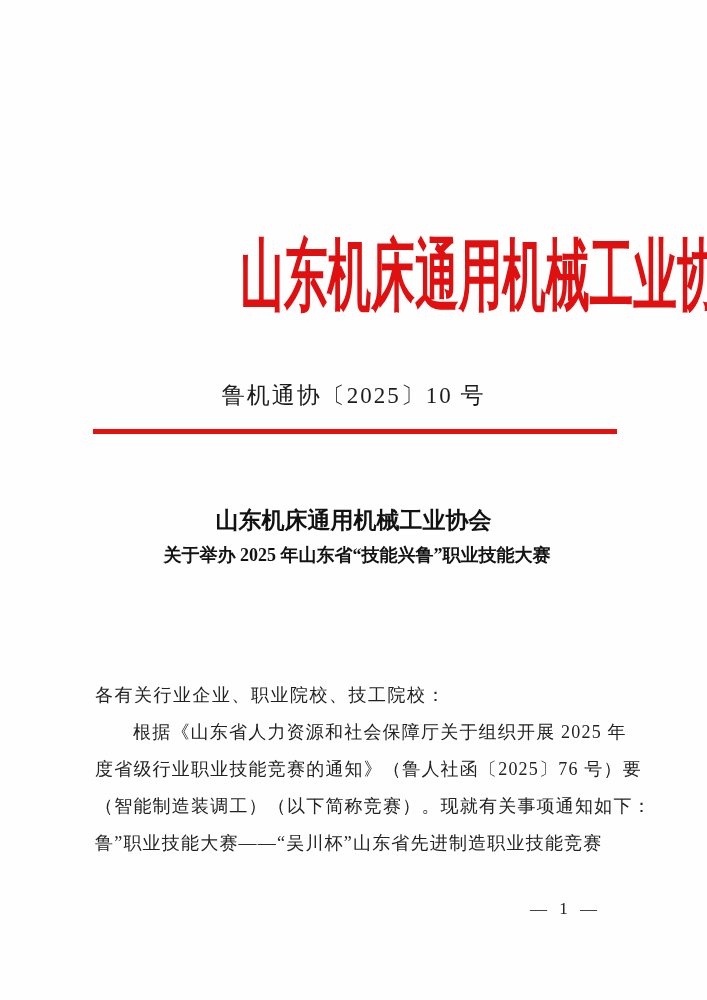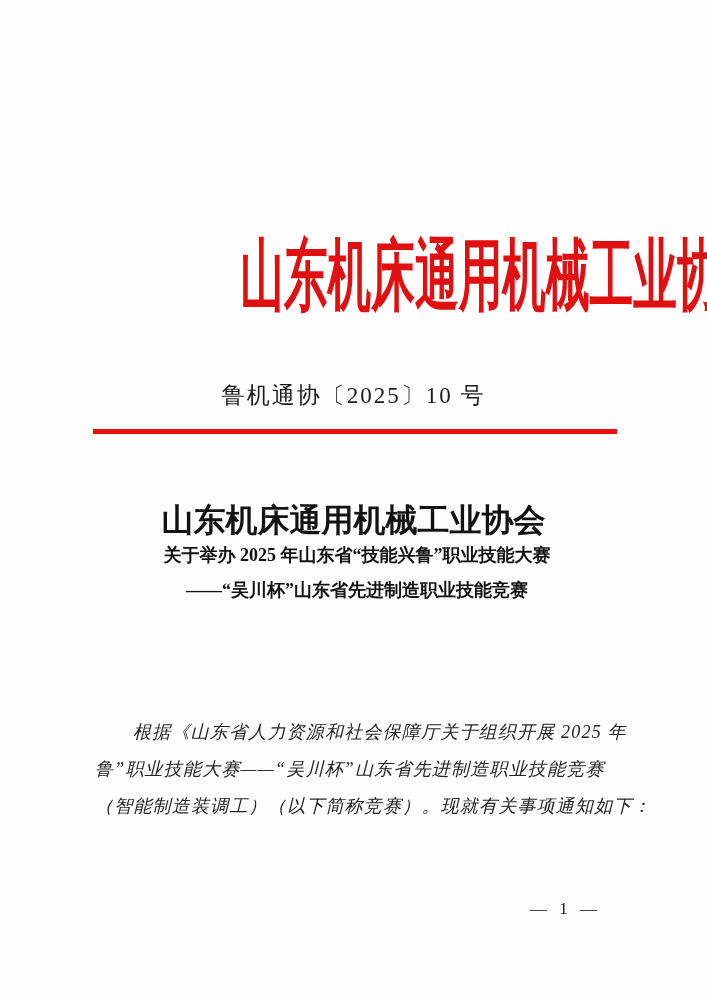--- a/index.html
+++ b/index.html
@@ -70,21 +70,21 @@
     width: 707px;
     text-align: center;
     font-weight: bold;
     color: #121212;
   }
   .nt-line {
     white-space: nowrap;
     line-height: 35px;
   }
   .nt-line-1 {
-    font-size: 32px;
+    font-size: 23px;
     letter-spacing: 0px;
   }
   .nt-line-rest {
     font-size: 18px;
     letter-spacing: 0px;
     margin-left: 7px;
   }
 
   
   .salutation {
@@ -103,21 +103,20 @@
     top: 714px;
     left: 95px;
     width: 524px;
     font-size: 18px;
     color: #222222;
   }
   .b-line {
     line-height: 37px;
     letter-spacing: 1.2px;
     white-space: nowrap;
-    font-style: italic;
   }
   .b-line.indent {
     text-indent: 38px;
   }
 
   
   .page-number {
     position: absolute;
     top: 899px;
     right: 106px;
@@ -136,25 +135,26 @@
     <span class="red-header-text">山东机床通用机械工业协会文件</span>
   </div>
 
   <div class="doc-number">鲁机通协〔2025〕10 号</div>
 
   <div class="red-rule"></div>
 
   <div class="notice-title">
     <div class="nt-line nt-line-1">山东机床通用机械工业协会</div>
     <div class="nt-line nt-line-rest">关于举办 2025 年山东省“技能兴鲁”职业技能大赛</div>
-    <div class="nt-line nt-line-rest">——“吴川杯”山东省先进制造职业技能竞赛</div>
   </div>
 
+  <div class="salutation">各有关行业企业、职业院校、技工院校：</div>
 
   <div class="body-text">
     <div class="b-line indent">根据《山东省人力资源和社会保障厅关于组织开展 2025 年</div>
+    <div class="b-line">度省级行业职业技能竞赛的通知》（鲁人社函〔2025〕76 号）要</div>
+    <div class="b-line">（智能制造装调工）（以下简称竞赛）。现就有关事项通知如下：</div>
     <div class="b-line">鲁”职业技能大赛——“吴川杯”山东省先进制造职业技能竞赛</div>
-    <div class="b-line">（智能制造装调工）（以下简称竞赛）。现就有关事项通知如下：</div>
   </div>
 
   <div class="page-number">— 1 —</div>
 
 </div>
 
 </body></html>

